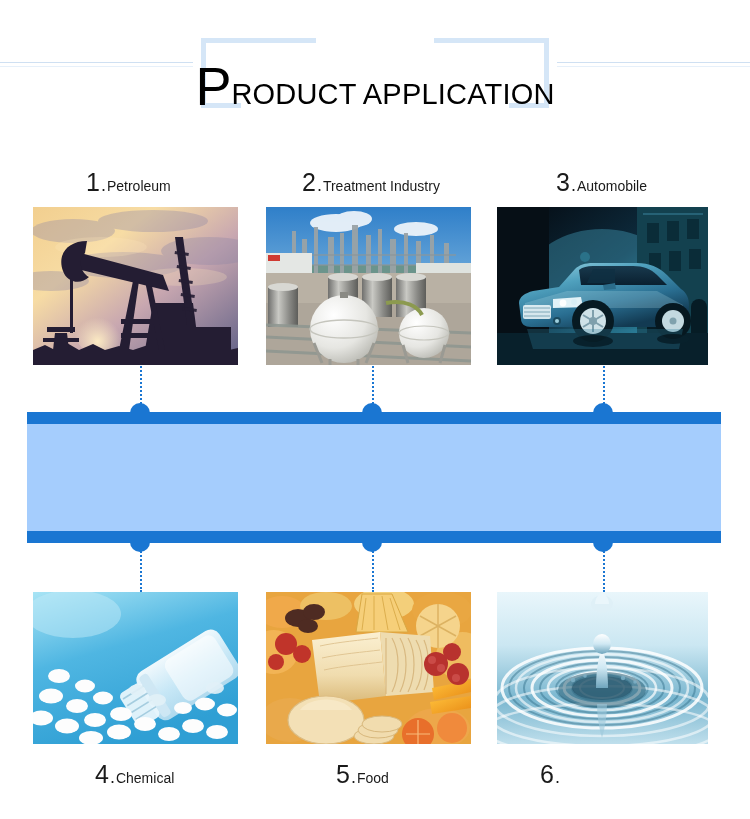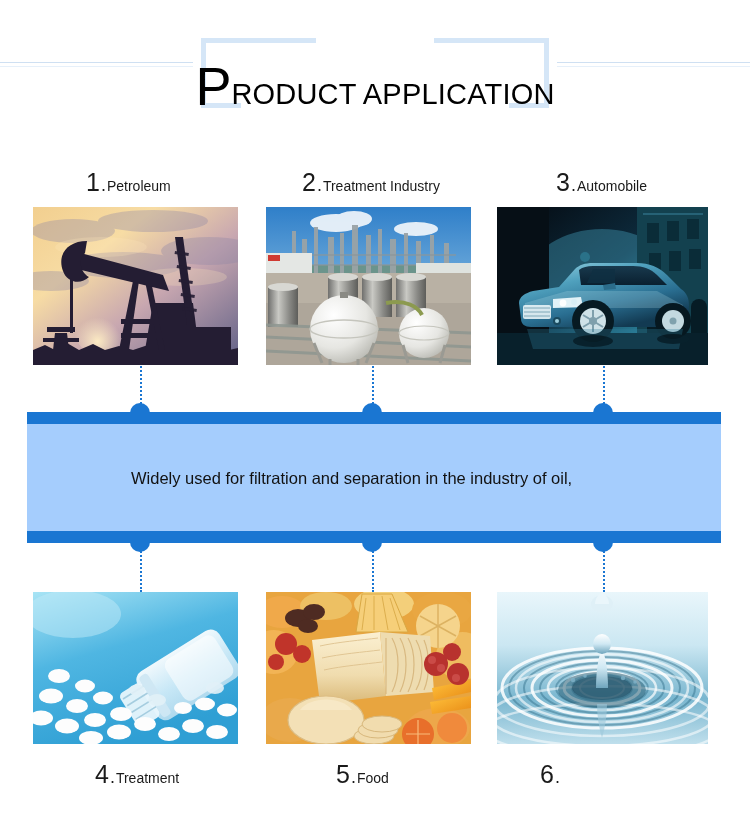--- a/index.html
+++ b/index.html
@@ -405,21 +405,20 @@
     <div class="bar bar-bot"></div>
 
     <div class="bump up" style="left:103px;  top:-9px;"></div>
     <div class="bump up" style="left:335px;  top:-9px;"></div>
     <div class="bump up" style="left:566px;  top:-9px;"></div>
     <div class="bump down" style="left:103px;  bottom:-9px;"></div>
     <div class="bump down" style="left:335px;  bottom:-9px;"></div>
     <div class="bump down" style="left:566px;  bottom:-9px;"></div>
 
     <div class="copy">
-      <div class="line">Widely used for filtration and separation in the industry of oil,</div>
     </div>
   </div>
 
   <div class="dotline" style="left:140px; top:544px; height:48px;"></div>
   <div class="dotline" style="left:372px; top:544px; height:48px;"></div>
   <div class="dotline" style="left:603px; top:544px; height:48px;"></div>
 
   <div class="photo ph-4">
     <svg viewBox="0 0 205 152" preserveAspectRatio="none">
       <defs>
@@ -646,21 +645,21 @@
         <circle cx="88" cy="84" r="1.8"></circle>
         <circle cx="126" cy="86" r="2.2"></circle>
         <circle cx="138" cy="90" r="1.8"></circle>
       </g>
     </svg>
   </div>
 
   <div class="caption cap-4">
     <span class="num">4</span>
       <span class="dot">.</span>
-      <span class="txt">Treatment</span>
+      <span class="txt">Chemical</span>
   </div>
   <div class="caption cap-5">
     <span class="num">5</span>
       <span class="dot">.</span>
       <span class="txt">Food</span>
   </div>
   <div class="caption cap-6">
     <span class="num">6</span>
       <span class="dot">.</span>
   </div>

